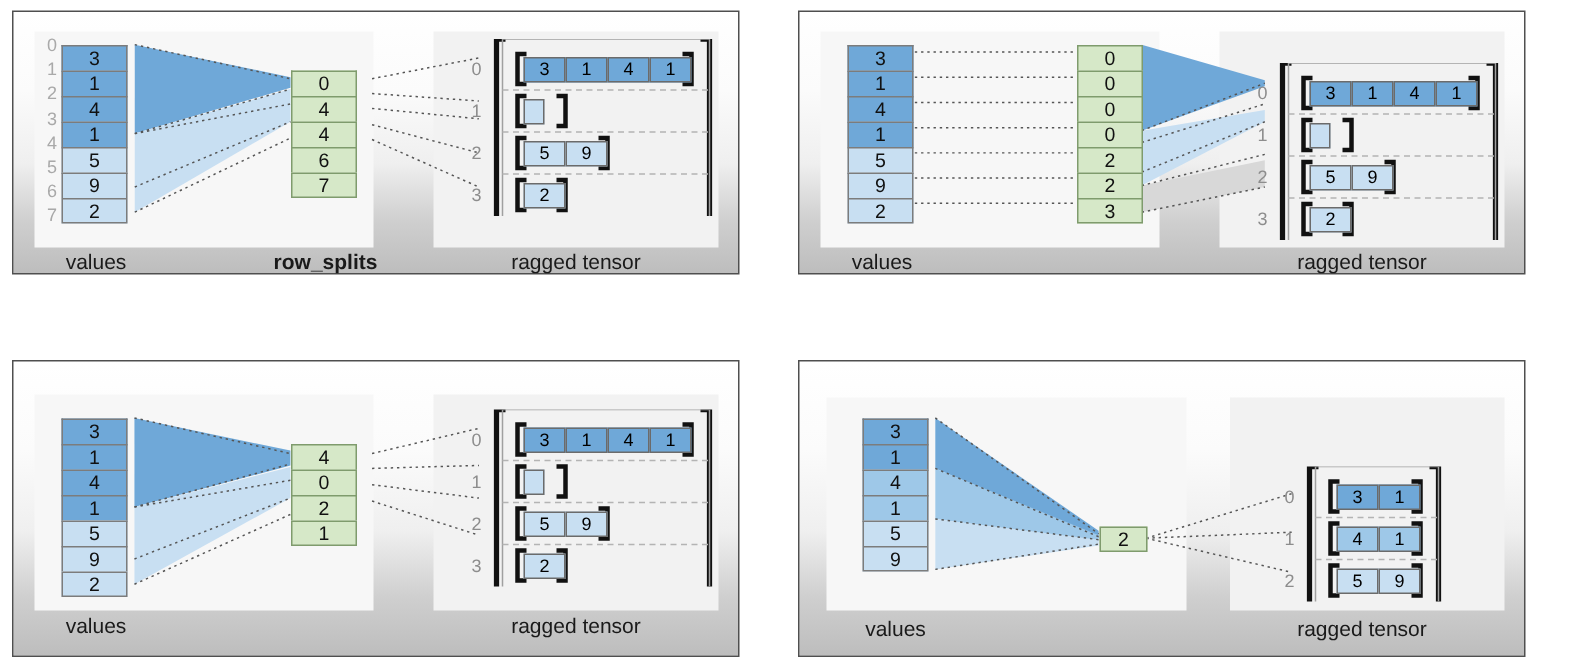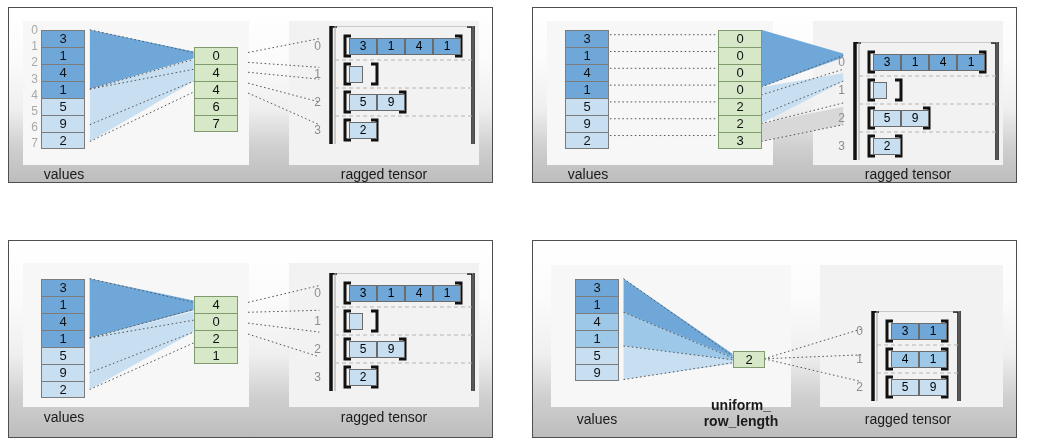--- a/index.html
+++ b/index.html
@@ -156,20 +156,21 @@
       </div>
     <div class="col" style="left:185px; top:39px; width:44px;">
         <div class="cell" style="background: rgb(214, 232, 200); border-color: rgb(127, 155, 109);">0</div>
         <div class="cell" style="background: rgb(214, 232, 200); border-color: rgb(127, 155, 109);">4</div>
         <div class="cell" style="background: rgb(214, 232, 200); border-color: rgb(127, 155, 109);">4</div>
         <div class="cell" style="background: rgb(214, 232, 200); border-color: rgb(127, 155, 109);">6</div>
         <div class="cell" style="background: rgb(214, 232, 200); border-color: rgb(127, 155, 109);">7</div>
       </div>
 
     <div class="caption" style="left:12px; top:158px; width:86px;">values</div>
+    <div class="caption bold" style="left:148px; top:158px; width:120px;">row_splits</div>
     <div class="caption" style="left:300px; top:158px; width:150px;">ragged tensor</div>
 
     <div class="rt-wrap" style="left:312px; top:18px; width:156px; height:118px;">
         <svg width="156" height="118" style="position: absolute; left: 0px; top: 0px;">
           <path d="M16,0 L10,0 L10,120 L16,120" stroke="#111111" stroke-width="3.5" fill="none"></path>
           <path d="M146,0 L152,0 L152,120 L146,120" stroke="#111111" stroke-width="3.5" fill="none"></path>
           <rect x="14" y="0" width="138" height="120" fill="none" stroke="#a0a0a0" stroke-width="1"></rect>
           <path d="M30,10 L24,10 L24,30 L30,30" stroke="#111111" stroke-width="3" fill="none"></path>
           <path d="M134,10 L140,10 L140,30 L134,30" stroke="#111111" stroke-width="3" fill="none"></path>
           <line x1="14" y1="34" x2="152" y2="34" stroke="#b4b4b4" stroke-width="1" stroke-dasharray="4 3"></line>
@@ -373,22 +374,20 @@
         <div class="cell" style="background: rgb(158, 200, 232);">4</div>
         <div class="cell" style="background: rgb(158, 200, 232);">1</div>
         <div class="cell" style="background: rgb(200, 223, 242);">5</div>
         <div class="cell" style="background: rgb(200, 223, 242);">9</div>
       </div>
     <div class="col" style="left:200px; top:110px; width:32px;">
         <div class="cell" style="background: rgb(214, 232, 200); border-color: rgb(127, 155, 109);">2</div>
       </div>
 
     <div class="caption" style="left:18px; top:170px; width:92px;">values</div>
-    <div class="caption bold" style="left:148px; top:156px; width:120px;">uniform_
-row_length</div>
     <div class="caption" style="left:300px; top:170px; width:150px;">ragged tensor</div>
 
     <div class="rt-wrap" style="left:330px; top:70px; width:120px; height:90px;">
         <svg width="120" height="90" style="position: absolute; left: 0px; top: 0px;">
           <path d="M16,0 L10,0 L10,92 L16,92" stroke="#111111" stroke-width="3.5" fill="none"></path>
           <path d="M90,0 L96,0 L96,92 L90,92" stroke="#111111" stroke-width="3.5" fill="none"></path>
           <rect x="14" y="0" width="82" height="92" fill="none" stroke="#a0a0a0" stroke-width="1"></rect>
           <path d="M30,10 L24,10 L24,30 L30,30" stroke="#111111" stroke-width="3" fill="none"></path>
           <path d="M78,10 L84,10 L84,30 L78,30" stroke="#111111" stroke-width="3" fill="none"></path>
           <line x1="14" y1="34" x2="96" y2="34" stroke="#b4b4b4" stroke-width="1" stroke-dasharray="4 3"></line>

